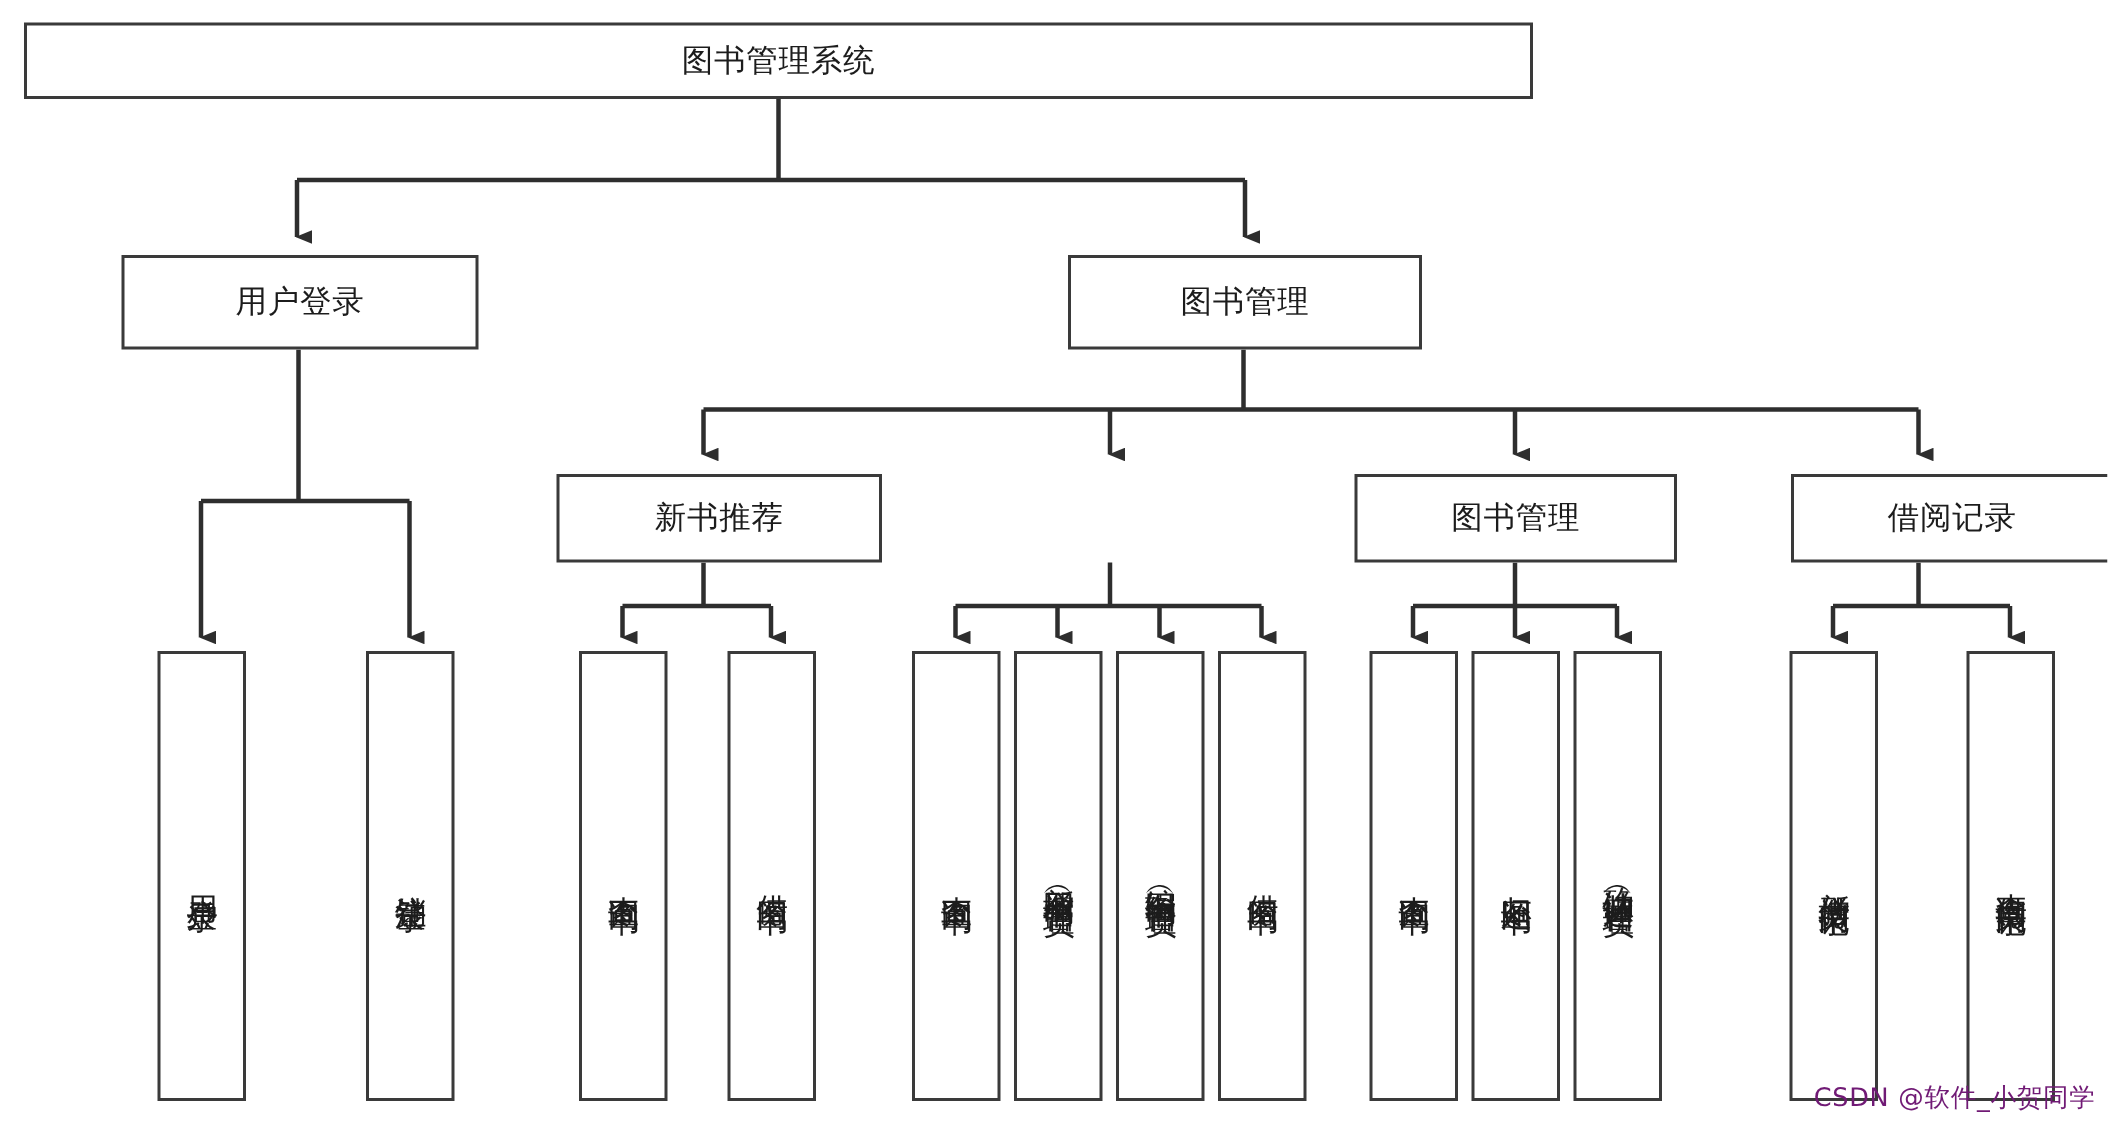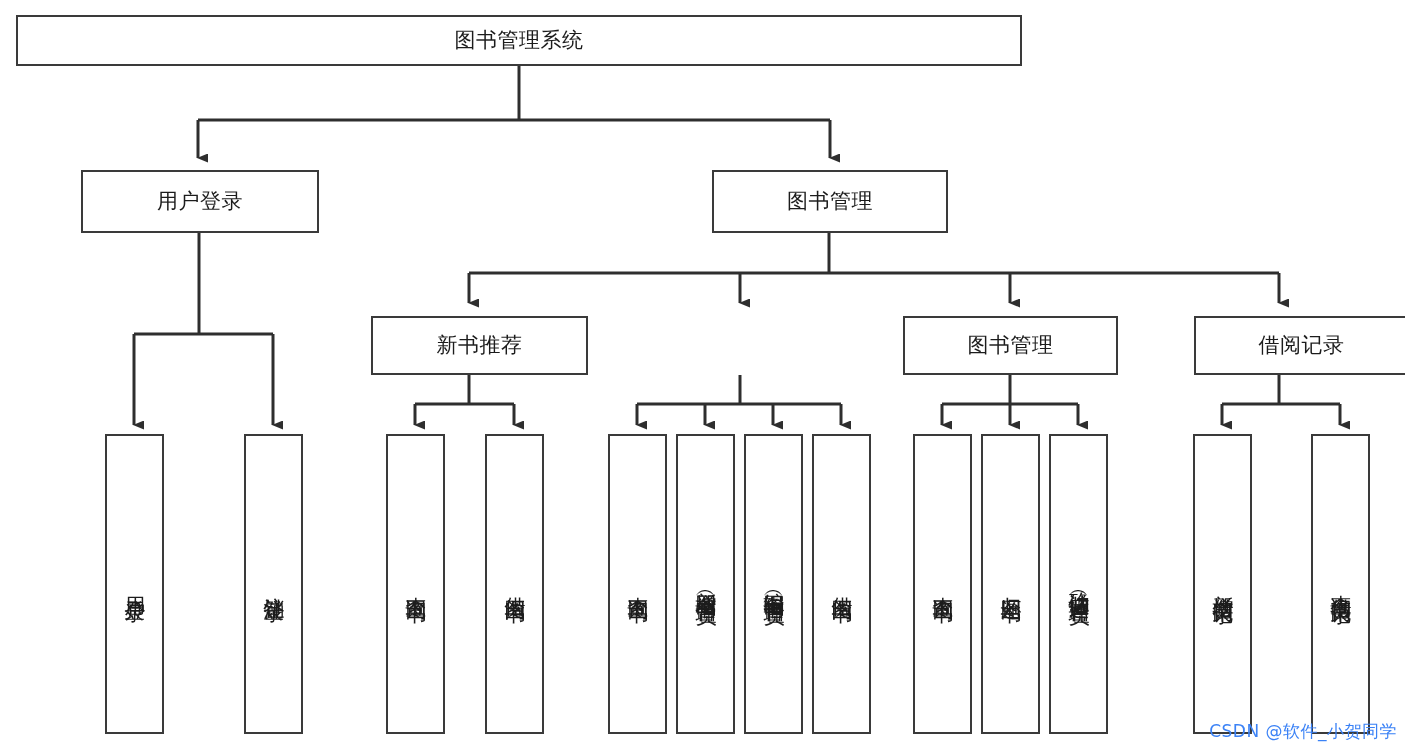--- a/index.html
+++ b/index.html
@@ -56,21 +56,21 @@
     top: 0;
     width: 1405px;
     height: 747px;
     pointer-events: none;
   }
   .watermark {
     position: absolute;
     right: 8px;
     bottom: 4px;
     font-size: 17px;
-    color: #3b82f6;
+    color: #701a75;
     white-space: nowrap;
     letter-spacing: 0.5px;
   }
 </style>
 </head>
 <body>
 
 <div id="canvas">
 
   <svg class="links" viewBox="0 0 1405 747" xmlns="http://www.w3.org/2000/svg">

